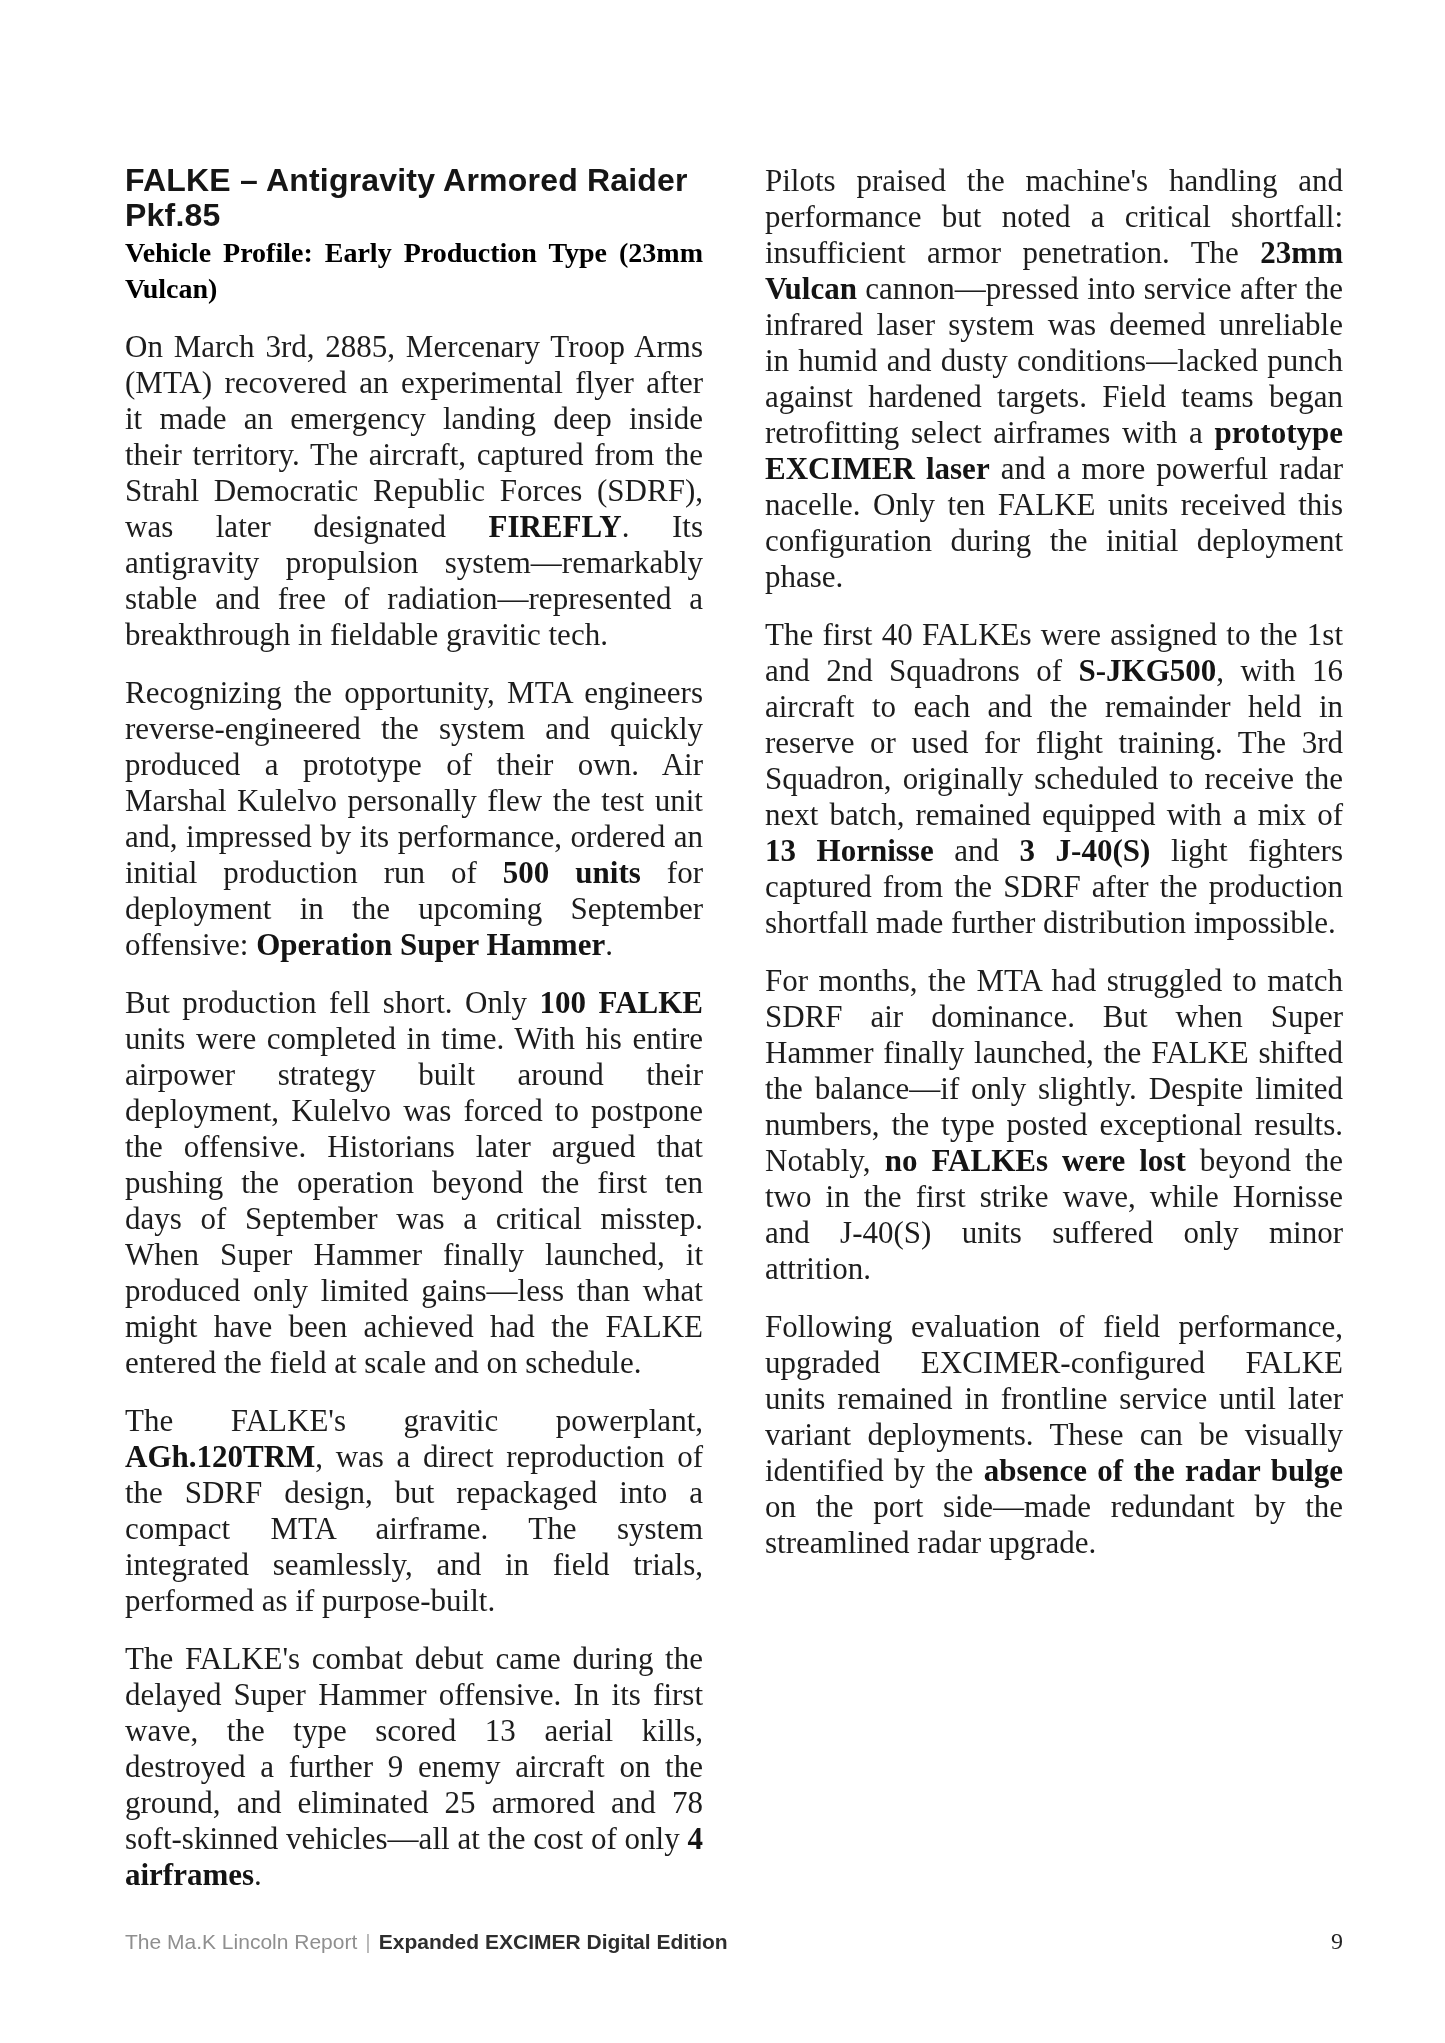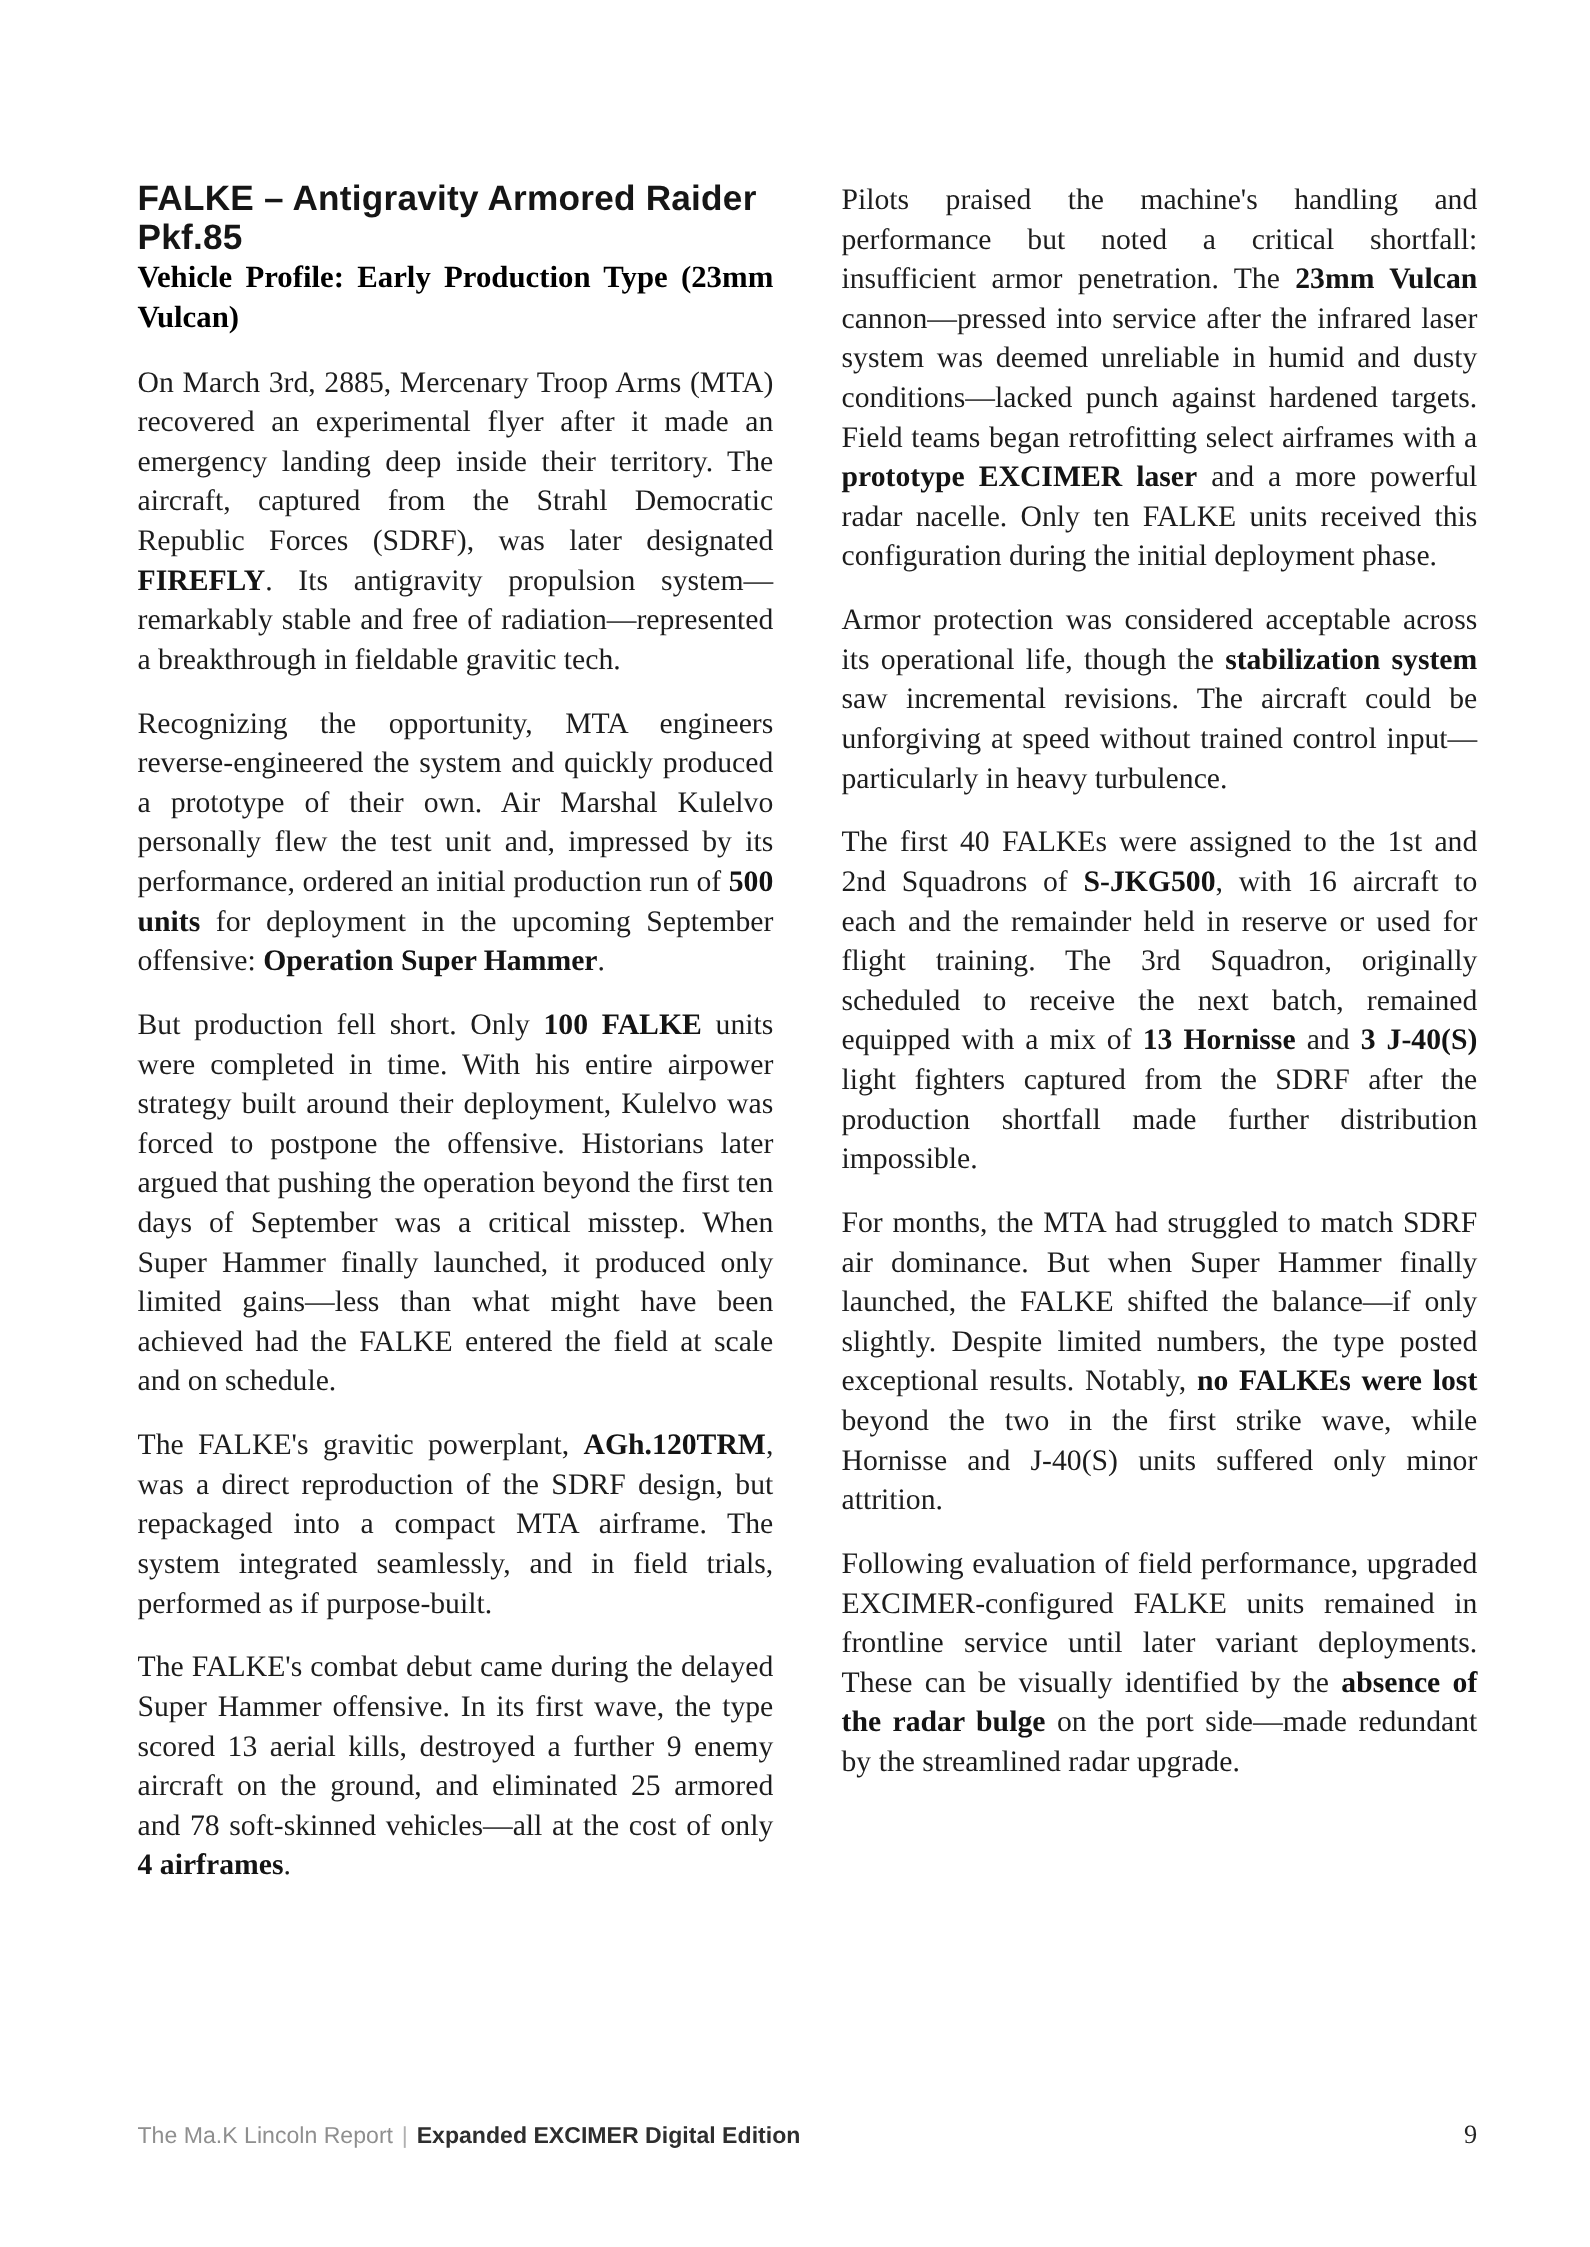--- a/index.html
+++ b/index.html
@@ -38,21 +38,21 @@
   .article-subtitle {
     font-weight: bold;
     font-size: 28px;
     line-height: 36px;
     margin: 2px 0 22px 0;
     text-align: justify;
     color: #000000;
   }
 
   .body-par {
-    font-size: 27px;
+    font-size: 31px;
     line-height: 36px;
     text-align: justify;
     margin: 0 0 22px 0;
   }
   .body-par:last-child { margin-bottom: 0; }
   .body-par b { font-weight: bold; color: #141414; }
 
   .footer-row {
     position: absolute;
     left: 125px;
@@ -90,21 +90,20 @@
 
     <p class="body-par">On March 3rd, 2885, Mercenary Troop Arms (MTA) recovered an experimental flyer after it made an emergency landing deep inside their territory. The aircraft, captured from the Strahl Democratic Republic Forces (SDRF), was later designated <b>FIREFLY</b>. Its antigravity propulsion system—remarkably stable and free of radiation—represented a breakthrough in fieldable gravitic tech.</p>
     <p class="body-par">Recognizing the opportunity, MTA engineers reverse-engineered the system and quickly produced a prototype of their own. Air Marshal Kulelvo personally flew the test unit and, impressed by its performance, ordered an initial production run of <b>500 units</b> for deployment in the upcoming September offensive: <b>Operation Super Hammer</b>.</p>
     <p class="body-par">But production fell short. Only <b>100 FALKE</b> units were completed in time. With his entire airpower strategy built around their deployment, Kulelvo was forced to postpone the offensive. Historians later argued that pushing the operation beyond the first ten days of September was a critical misstep. When Super Hammer finally launched, it produced only limited gains—less than what might have been achieved had the FALKE entered the field at scale and on schedule.</p>
     <p class="body-par">The FALKE's gravitic powerplant, <b>AGh.120TRM</b>, was a direct reproduction of the SDRF design, but repackaged into a compact MTA airframe. The system integrated seamlessly, and in field trials, performed as if purpose-built.</p>
     <p class="body-par">The FALKE's combat debut came during the delayed Super Hammer offensive. In its first wave, the type scored 13 aerial kills, destroyed a further 9 enemy aircraft on the ground, and eliminated 25 armored and 78 soft-skinned vehicles—all at the cost of only <b>4 airframes</b>.</p>
   </div>
 
   <div class="column column-right">
     <p class="body-par">Pilots praised the machine's handling and performance but noted a critical shortfall: insufficient armor penetration. The <b>23mm Vulcan</b> cannon—pressed into service after the infrared laser system was deemed unreliable in humid and dusty conditions—lacked punch against hardened targets. Field teams began retrofitting select airframes with a <b>prototype EXCIMER laser</b> and a more powerful radar nacelle. Only ten FALKE units received this configuration during the initial deployment phase.</p>
-    <p class="body-par">Armor protection was considered acceptable across its operational life, though the <b>stabilization system</b> saw incremental revisions. The aircraft could be unforgiving at speed without trained control input—particularly in heavy turbulence.</p>
     <p class="body-par">The first 40 FALKEs were assigned to the 1st and 2nd Squadrons of <b>S-JKG500</b>, with 16 aircraft to each and the remainder held in reserve or used for flight training. The 3rd Squadron, originally scheduled to receive the next batch, remained equipped with a mix of <b>13 Hornisse</b> and <b>3 J-40(S)</b> light fighters captured from the SDRF after the production shortfall made further distribution impossible.</p>
     <p class="body-par">For months, the MTA had struggled to match SDRF air dominance. But when Super Hammer finally launched, the FALKE shifted the balance—if only slightly. Despite limited numbers, the type posted exceptional results. Notably, <b>no FALKEs were lost</b> beyond the two in the first strike wave, while Hornisse and J-40(S) units suffered only minor attrition.</p>
     <p class="body-par">Following evaluation of field performance, upgraded EXCIMER-configured FALKE units remained in frontline service until later variant deployments. These can be visually identified by the <b>absence of the radar bulge</b> on the port side—made redundant by the streamlined radar upgrade.</p>
   </div>
 
   <div class="footer-row">
     <div class="footer-left">
       <span>The Ma.K Lincoln Report</span><span class="footer-sep">|</span><span class="footer-strong">Expanded EXCIMER Digital Edition</span>
     </div>
     <div class="page-number">9</div>

